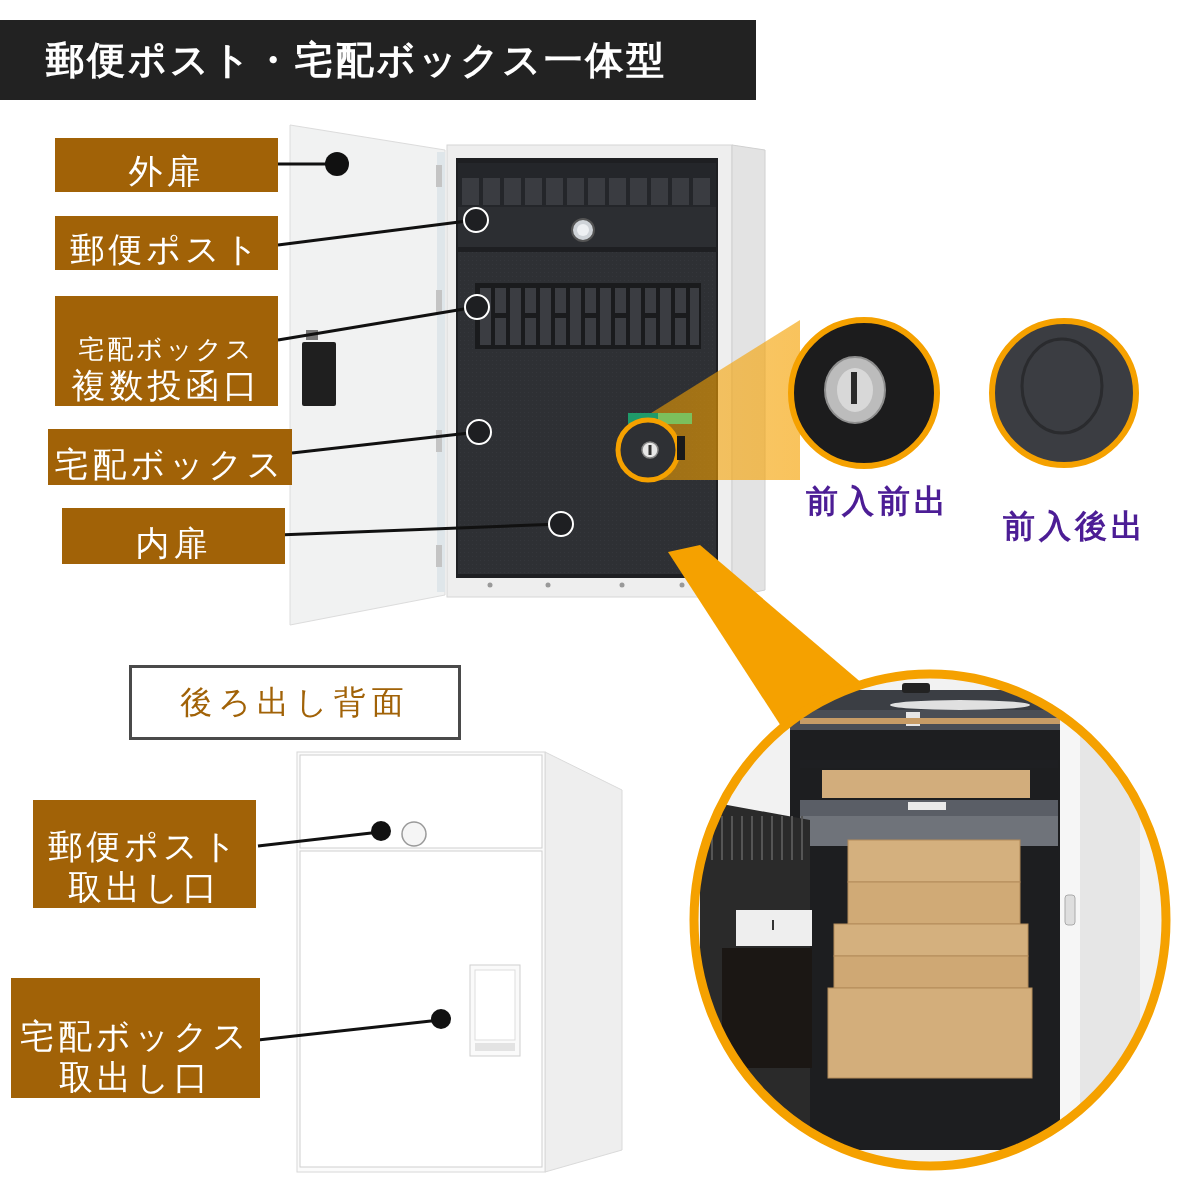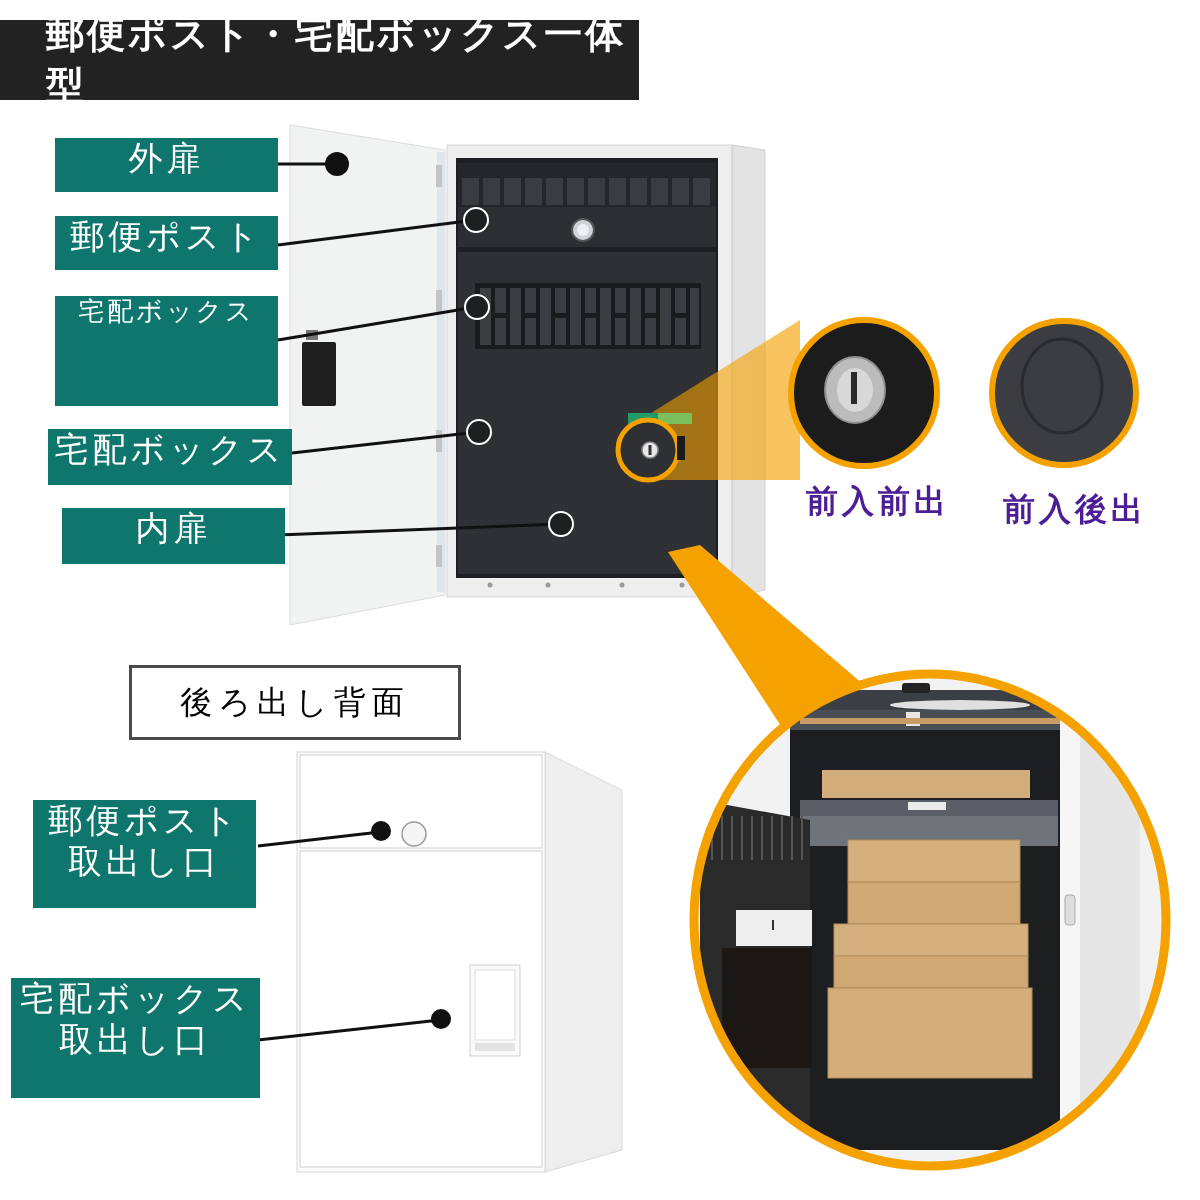--- a/index.html
+++ b/index.html
@@ -1,30 +1,30 @@
 <!DOCTYPE html>
 <html><head>
 <meta charset="utf-8">
 <style>
   * { box-sizing: border-box; margin: 0; padding: 0; }
   html, body { width: 1200px; height: 1200px; background: #ffffff; overflow: hidden; }
   body { position: relative; font-family: "DejaVu Sans", "Liberation Sans", sans-serif; }
   .abs { position: absolute; }
 
   
-  .title-bar { left: 0; top: 20px; width: 639px; height: 80px; background: #222222; color: #ffffff;
+  .title-bar { left: 0; top: 20px; width: 756px; height: 80px; background: #222222; color: #ffffff;
     display: flex; align-items: center; padding-left: 46px; font-size: 38px; font-weight: bold; letter-spacing: 3px; }
 
   
-  .label { background: #0f766e; color: #ffffff; display: flex; flex-direction: column; align-items: center;
-    justify-content: flex-start; letter-spacing: 4px; line-height: 1.2; text-align: center; }
+  .label { background: #a16207; color: #ffffff; display: flex; flex-direction: column; align-items: center;
+    justify-content: flex-end; letter-spacing: 4px; line-height: 1.2; text-align: center; }
   .label .small { font-size: 26px; letter-spacing: 3px; }
   .label .big { font-size: 34px; }
 
-  .outline-label { border: 3px solid #4a4a4a; color: #000000; background: #ffffff; display: flex;
+  .outline-label { border: 3px solid #4a4a4a; color: #a16207; background: #ffffff; display: flex;
     align-items: center; justify-content: center; font-size: 32px; letter-spacing: 6px; }
 
   .caption { color: #4c1d95; font-size: 32px; font-weight: bold; letter-spacing: 4px; }
 
   svg.overlay { position: absolute; left: 0; top: 0; width: 1200px; height: 1200px; pointer-events: none; }
 </style>
 </head>
 <body>
 
 <svg class="overlay" viewBox="0 0 1200 1200">
@@ -223,30 +223,31 @@
 <div class="abs title-bar">郵便ポスト・宅配ボックス一体型</div>
 
 <div class="abs label" style="left:55px;top:138px;width:223px;height:54px;">
   <span class="big">外扉</span>
 </div>
 <div class="abs label" style="left:55px;top:216px;width:223px;height:54px;">
   <span class="big">郵便ポスト</span>
 </div>
 <div class="abs label" style="left:55px;top:296px;width:223px;height:110px;">
   <span class="small">宅配ボックス</span>
+  <span class="big">複数投函口</span>
 </div>
 <div class="abs label" style="left:48px;top:429px;width:244px;height:56px;">
   <span class="big">宅配ボックス</span>
 </div>
 <div class="abs label" style="left:62px;top:508px;width:223px;height:56px;">
   <span class="big">内扉</span>
 </div>
 
 <div class="abs caption" style="left:806px;top:480px;">前入前出</div>
-<div class="abs caption" style="left:1003px;top:488px;">前入後出</div>
+<div class="abs caption" style="left:1003px;top:505px;">前入後出</div>
 
 <div class="abs outline-label" style="left:129px;top:665px;width:332px;height:75px;">後ろ出し背面</div>
 
 <div class="abs label" style="left:33px;top:800px;width:223px;height:108px;">
   <span class="big">郵便ポスト</span>
   <span class="big">取出し口</span>
 </div>
 <div class="abs label" style="left:11px;top:978px;width:249px;height:120px;">
   <span class="big">宅配ボックス</span>
   <span class="big">取出し口</span>

